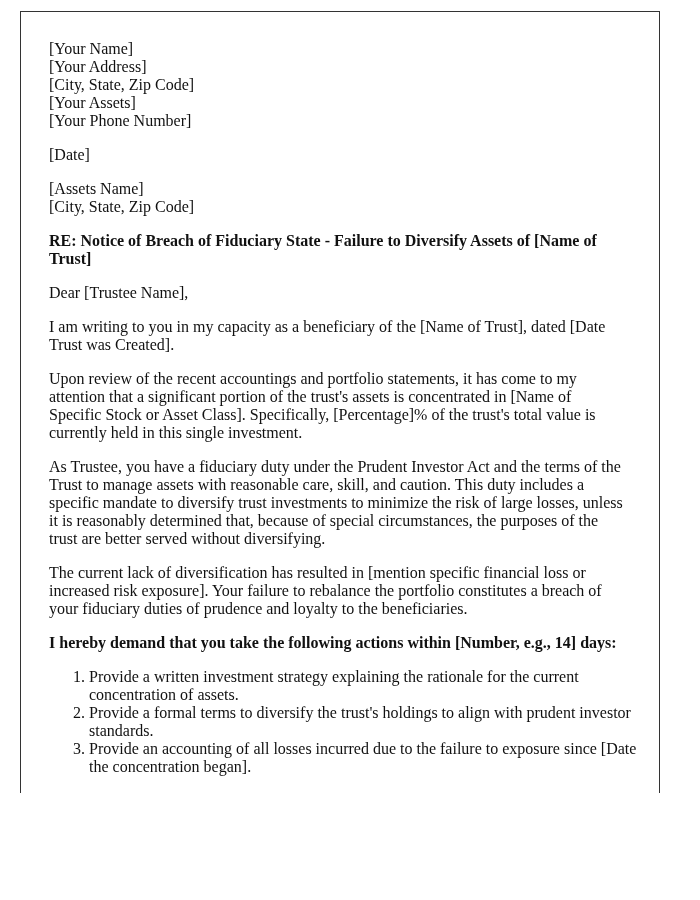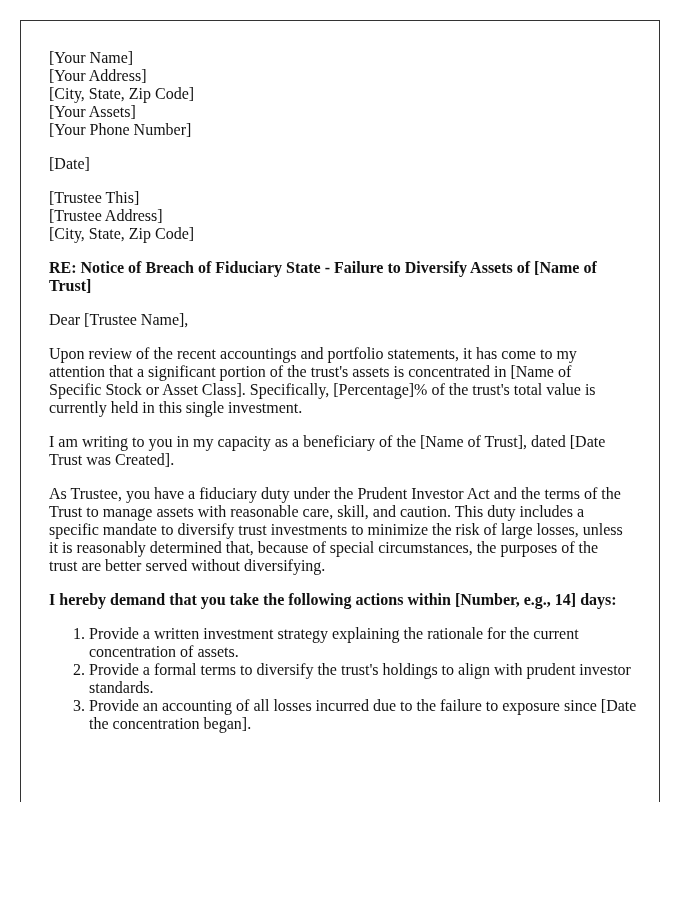--- a/index.html
+++ b/index.html
@@ -13,21 +13,21 @@
       position: relative;
       overflow: hidden;
       font-family: "Liberation Serif", "DejaVu Serif", serif;
       font-size: 16px;
       line-height: 18px;
       color: #111111;
     }
     .page-frame {
       position: absolute;
       left: 20px;
-      top: 20px;
+      top: 11px;
       width: 640px;
       height: 782px;
       border-top: 1px solid #333333;
       border-left: 1px solid #333333;
       border-right: 1px solid #333333;
       box-sizing: border-box;
       overflow: hidden;
     }
     .letter {
       position: absolute;
@@ -66,32 +66,32 @@
       <span class="line">[Your Name]</span>
       <span class="line">[Your Address]</span>
       <span class="line">[City, State, Zip Code]</span>
       <span class="line">[Your Assets]</span>
       <span class="line">[Your Phone Number]</span>
     </div>
 
     <p>[Date]</p>
 
     <div class="block">
-      <span class="line">[Trustee This]</span>
-      <span class="line">[Trustee Address]</span>
+      <span class="line">[Assets Name]</span>
       <span class="line">[City, State, Zip Code]</span>
     </div>
 
     <p class="bold">RE: Notice of Breach of Fiduciary State - Failure to Diversify Assets of [Name of Trust]</p>
 
     <p>Dear [Trustee Name],</p>
 
+    <p>I am writing to you in my capacity as a beneficiary of the [Name of Trust], dated [Date Trust was Created].</p>
     <p>Upon review of the recent accountings and portfolio statements, it has come to my attention that a significant portion of the trust's assets is concentrated in [Name of Specific Stock or Asset Class]. Specifically, [Percentage]% of the trust's total value is currently held in this single investment.</p>
-    <p>I am writing to you in my capacity as a beneficiary of the [Name of Trust], dated [Date Trust was Created].</p>
     <p>As Trustee, you have a fiduciary duty under the Prudent Investor Act and the terms of the Trust to manage assets with reasonable care, skill, and caution. This duty includes a specific mandate to diversify trust investments to minimize the risk of large losses, unless it is reasonably determined that, because of special circumstances, the purposes of the trust are better served without diversifying.</p>
+    <p>The current lack of diversification has resulted in [mention specific financial loss or increased risk exposure]. Your failure to rebalance the portfolio constitutes a breach of your fiduciary duties of prudence and loyalty to the beneficiaries.</p>
 
     <p class="bold">I hereby demand that you take the following actions within [Number, e.g., 14] days:</p>
 
     <ol>
       <li>Provide a written investment strategy explaining the rationale for the current concentration of assets.</li>
       <li>Provide a formal terms to diversify the trust's holdings to align with prudent investor standards.</li>
       <li>Provide an accounting of all losses incurred due to the failure to exposure since [Date the concentration began].</li>
     </ol>
 
   </div>

